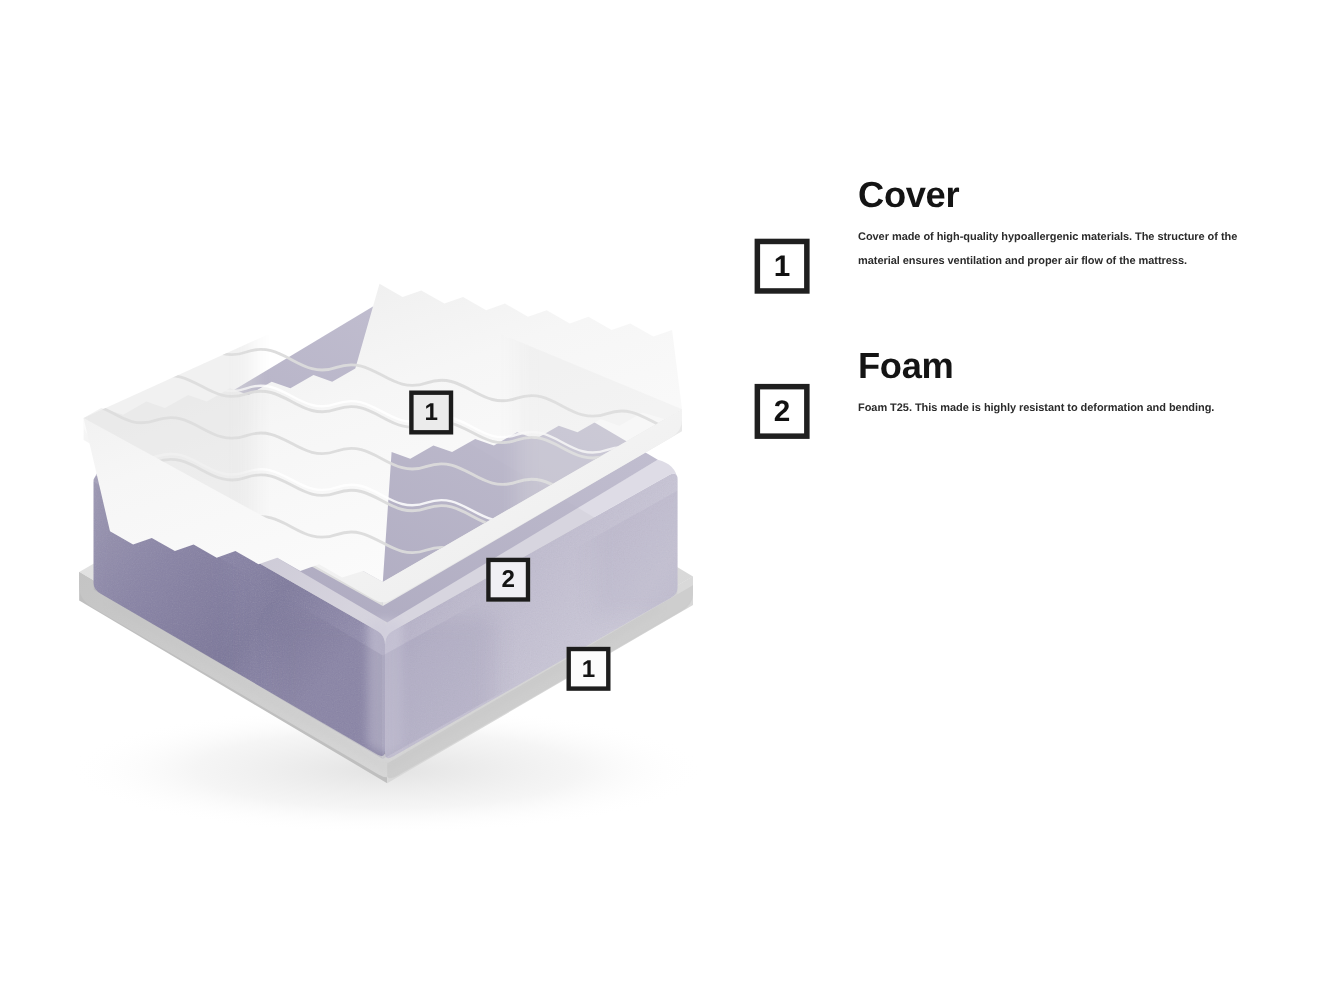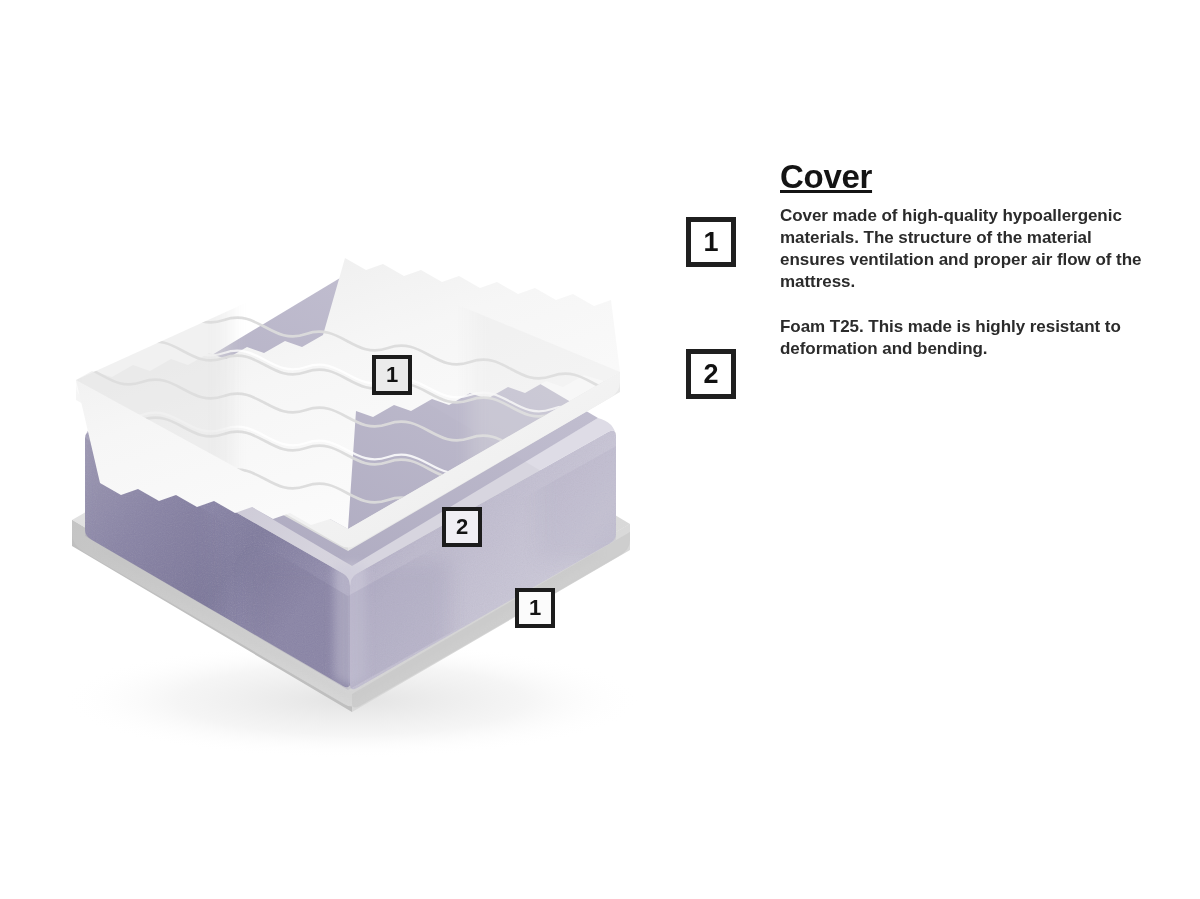--- a/index.html
+++ b/index.html
@@ -52,24 +52,23 @@
   }
   .legend-row.r1 .legend-num{margin-top:57px;}
   .legend-row.r2 .legend-num{margin-top:33px;}
 
   .legend-body{margin-left:44px;width:372px;}
   .legend-title{
     font-size:33px;font-weight:700;color:#141414;
     letter-spacing:-0.3px;
     line-height:1;
     margin:0 0 12px 0;
-    text-decoration:underline;
   }
   .legend-text{
-    font-size:17px;
+    font-size:10px;
     font-weight:600;
     color:#2b2b2b;
     line-height:22px;
     margin:0;
     letter-spacing:-0.05px;
   }
 </style>
 </head>
 <body>
 
@@ -267,18 +266,19 @@
       <div class="legend-num">1</div>
       <div class="legend-body">
         <h2 class="legend-title">Cover</h2>
         <p class="legend-text">Cover made of high-quality hypoallergenic materials. The structure of the material ensures ventilation and proper air flow of the mattress.</p>
       </div>
     </div>
 
     <div class="legend-row r2">
       <div class="legend-num">2</div>
       <div class="legend-body">
+        <h2 class="legend-title">Foam</h2>
         <p class="legend-text">Foam T25. This made is highly resistant to deformation and bending.</p>
       </div>
     </div>
 
   </div>
 </div>
 
 </body></html>

